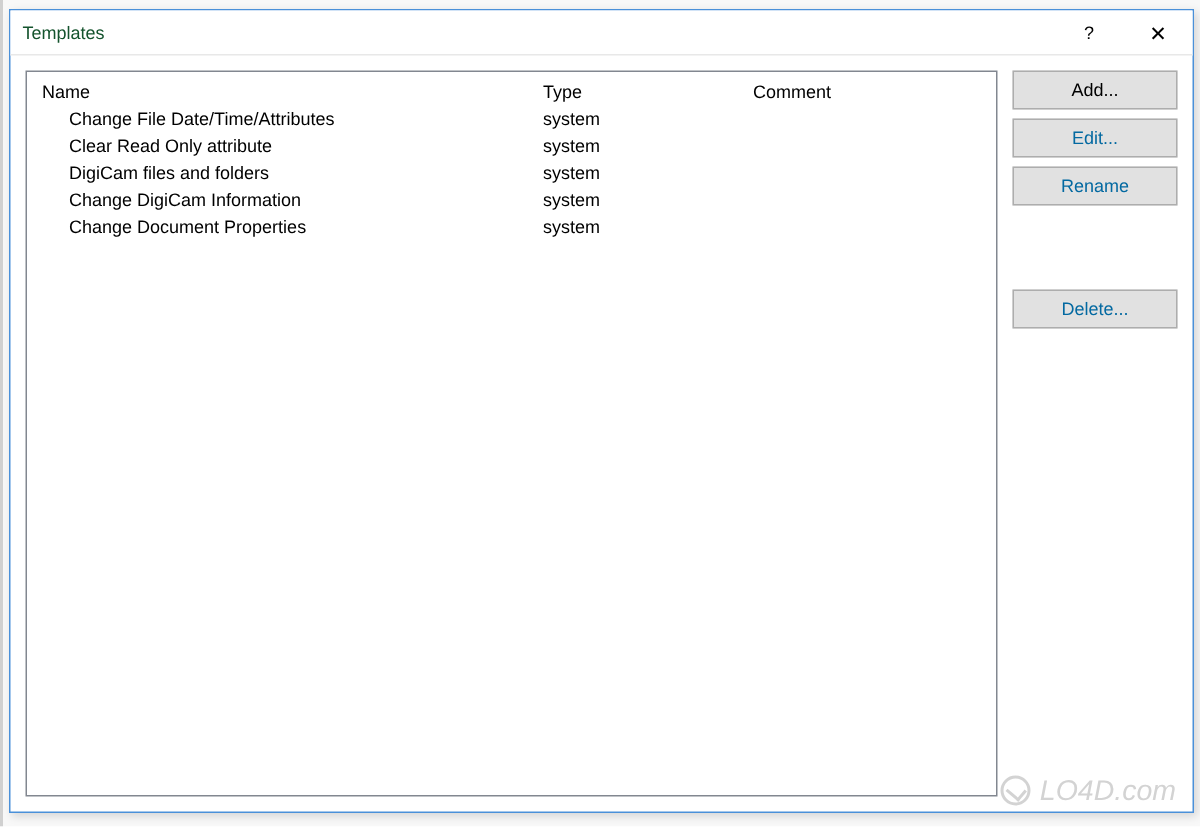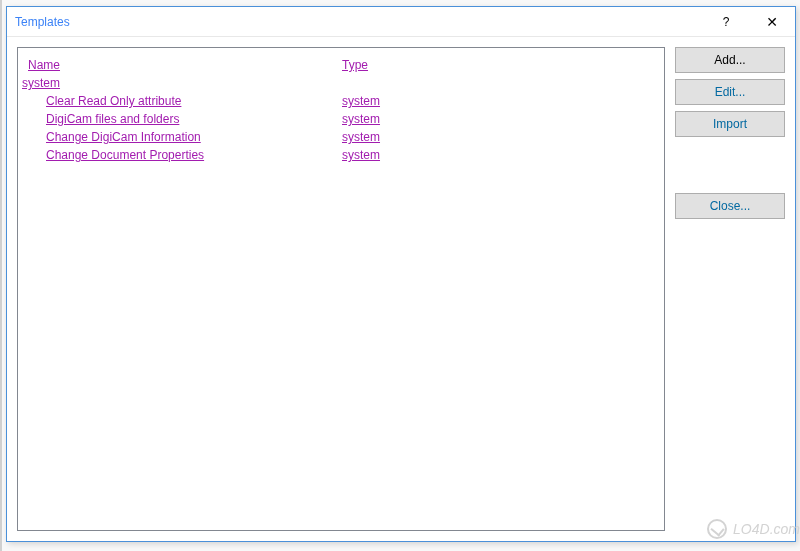--- a/index.html
+++ b/index.html
@@ -37,21 +37,21 @@
     height: 30px;
     display: flex;
     align-items: center;
     padding: 0 0 0 8px;
     border-bottom: 1px solid #e8e8e8;
     background: #fff;
   }
   .titlebar .title {
     flex: 1;
     font-size: 12px;
-    color: #3b82f6;
+    color: #14532d;
   }
   .titlebtn {
     width: 46px;
     height: 30px;
     display: flex;
     align-items: center;
     justify-content: center;
     font-size: 14px;
     color: #000;
     cursor: pointer;
@@ -67,30 +67,29 @@
     flex: 1;
     border: 1px solid #828790;
     background: #fff;
     padding: 6px 0 0 0;
     overflow: hidden;
   }
   .list-head, .list-row {
     display: flex;
     padding: 0 4px;
     height: 18px;
-    align-items: flex-end;
-    font-size: 12px;
-    color: #a21caf;
-    text-decoration: underline;
+    align-items: flex-start;
+    font-size: 12px;
+    color: #000000;
   }
   .list-head {
     font-weight: 400;
   }
   .col-name { width: 320px; padding-left: 6px; }
-  .col-type { width: 140px; }
+  .col-type { width: 140px; margin-left: 20px; }
   .col-comment { flex: 1; }
   .list-row .col-name { padding-left: 24px; }
   .sidebuttons {
     width: 110px;
     display: flex;
     flex-direction: column;
     gap: 6px;
     align-items: flex-end;
   }
   .btn {
@@ -111,27 +110,26 @@
   }
   .gap-large { height: 44px; }
   .spacer-flex { flex: 1; }
   .btn.focused {
     border: 1px solid #0078d7;
     outline: 1px dotted #000;
     outline-offset: -4px;
   }
   .watermark {
     position: absolute;
-    right: 0;
+    right: 16px;
     bottom: 12px;
     display: flex;
-    align-items: center;
     gap: 6px;
     color: #d3d3d3;
-    font-size: 14px;
+    font-size: 19px;
     font-style: italic;
     pointer-events: none;
     z-index: 50;
   }
   .watermark .wm-icon {
     width: 20px; height: 20px;
     display: inline-block;
     border: 2px solid #d3d3d3;
     border-radius: 50%;
     position: relative;
@@ -158,23 +156,25 @@
     <div class="titlebtn help">?</div>
     <div class="titlebtn">✕</div>
   </div>
 
   <div class="body">
 
     <div class="listpane">
       <div class="list-head">
         <div class="col-name">Name</div>
         <div class="col-type">Type</div>
-      </div>
-
-      <div class="list-row">
+        <div class="col-comment">Comment</div>
+      </div>
+
+      <div class="list-row">
+        <div class="col-name">Change File Date/Time/Attributes</div>
         <div class="col-type">system</div>
         <div class="col-comment"></div>
       </div>
       <div class="list-row">
         <div class="col-name">Clear Read Only attribute</div>
         <div class="col-type">system</div>
         <div class="col-comment"></div>
       </div>
       <div class="list-row">
         <div class="col-name">DigiCam files and folders</div>
@@ -188,23 +188,23 @@
       <div class="list-row">
         <div class="col-name">Change Document Properties</div>
         <div class="col-type">system</div>
         <div class="col-comment"></div>
       </div>
     </div>
 
     <div class="sidebuttons">
       <div class="btn">Add...</div>
       <div class="btn disabled">Edit...</div>
-      <div class="btn disabled">Import</div>
+      <div class="btn disabled">Rename</div>
       <div class="gap-large"></div>
-      <div class="btn disabled">Close...</div>
+      <div class="btn disabled">Delete...</div>
       <div class="spacer-flex"></div>
     </div>
 
   </div>
 </div>
 
 <div class="watermark">
   <span class="wm-icon"></span>
   <span>LO4D.com</span>
 </div>

